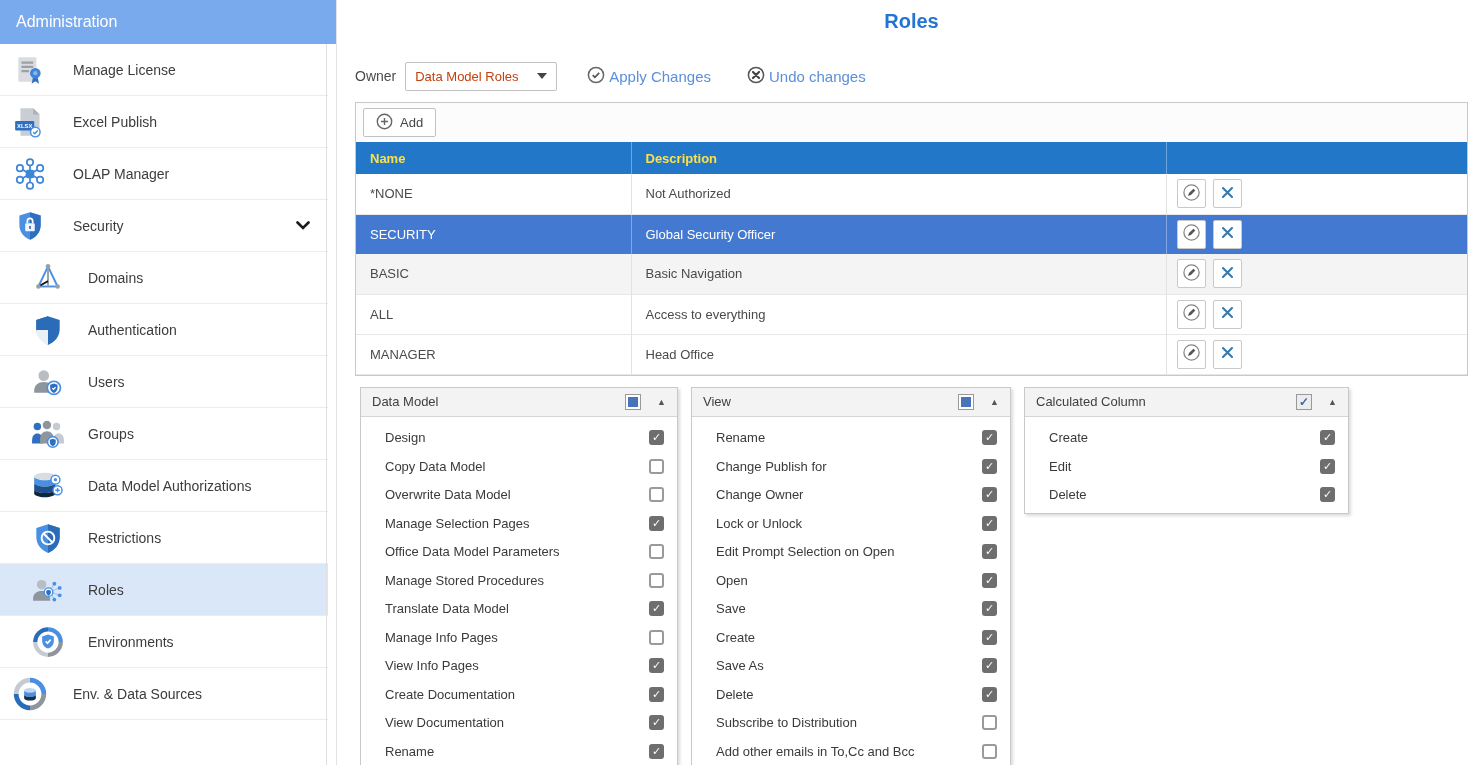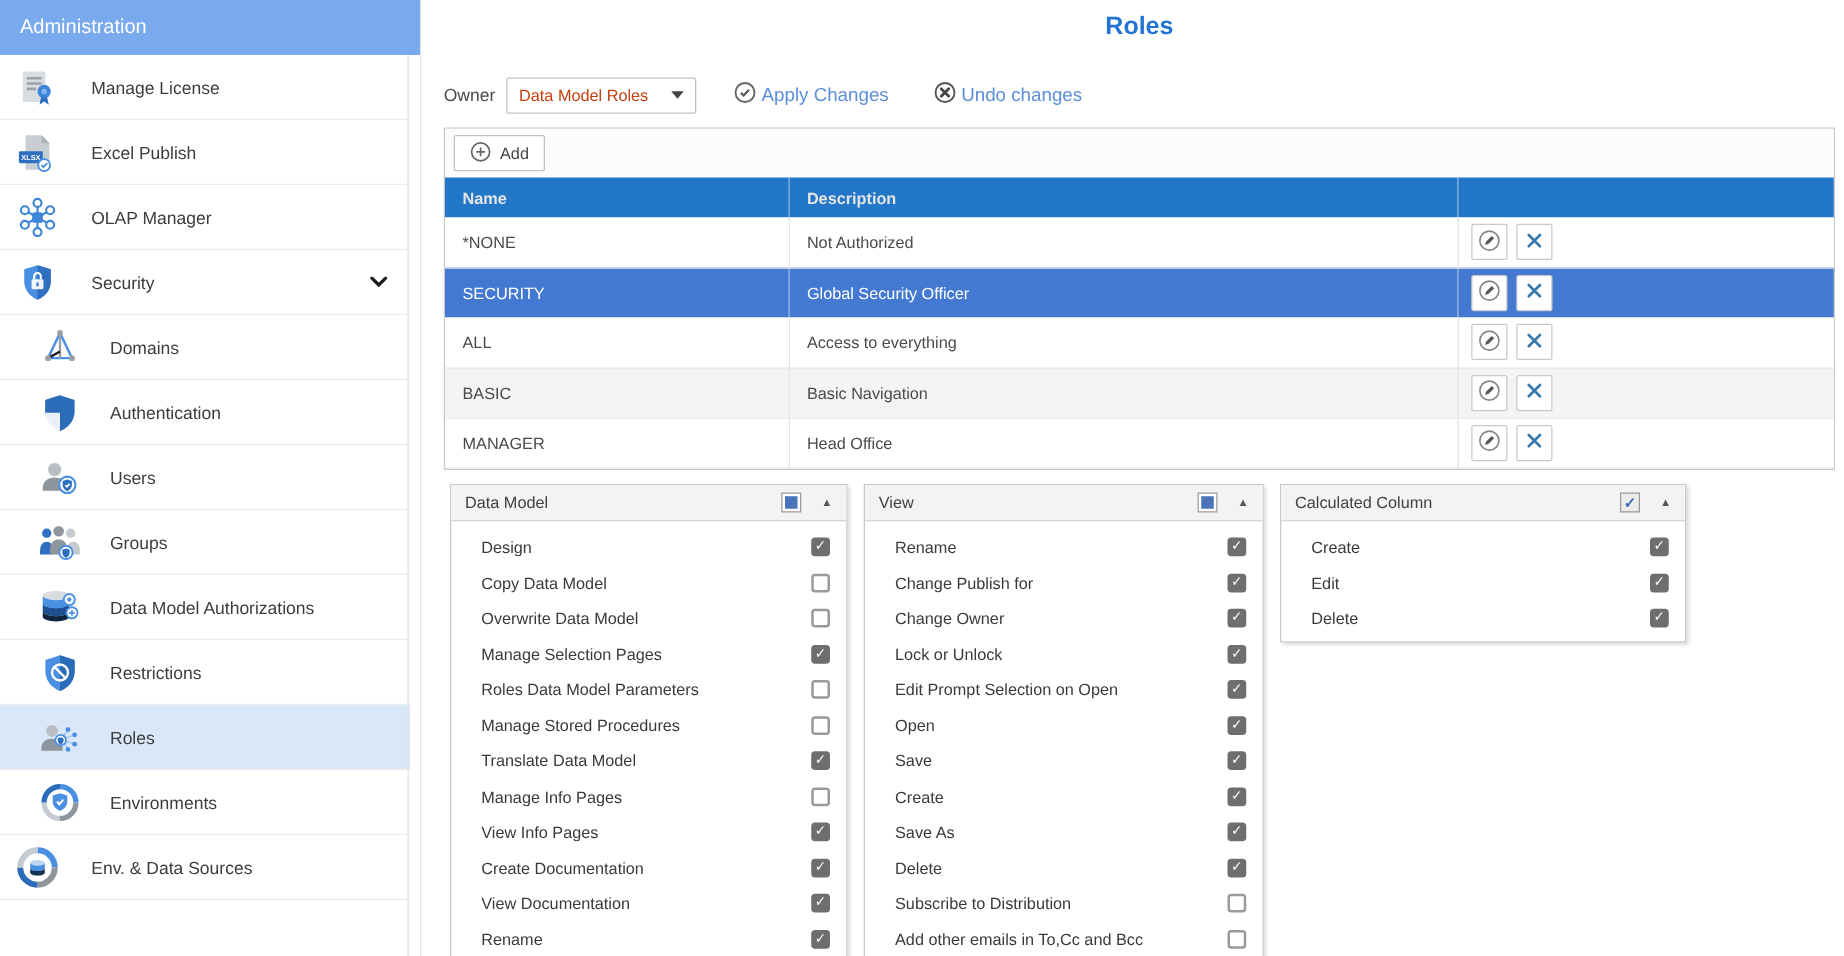--- a/index.html
+++ b/index.html
@@ -52,21 +52,21 @@
   
   .table-wrap { margin-top:11px; border:1px solid #c9c9c9; flex:0 0 auto; background:#fff; }
   .table-toolbar { height:39px; display:flex; align-items:center; padding-left:7px; background:#fcfcfc; }
   .add-btn {
     height:29px; display:flex; align-items:center; gap:7px; padding:0 12px;
     background:#fff; border:1px solid #c2c2c2; border-radius:2px; font-size:13px; color:#444;
     font-family:inherit; cursor:pointer;justify-content:space-between;
   }
   table.roles { width:100%; border-collapse:collapse; table-layout:fixed; }
   table.roles th {
-    background:var(--table-header-blue,#2277c8); color:#e5e5e5; height:32px; text-align:left;
+    background:var(--table-header-blue,#2277c8); color:#fde047; height:32px; text-align:left;
     padding-left:14px; font-size:13px; font-weight:600;
   }
   table.roles th { border-right:1px solid rgba(255,255,255,0.35); }
   table.roles th:last-child { border-right:none; }
   table.roles td {
     height:40px; font-size:13px; color:#4a4a4a; padding-left:14px;
     border-bottom:1px solid #e7e7e7; border-right:1px solid #e2e2e2; background:transparent;
   }
   table.roles td:last-child { border-right:none; }
   tr.t-row { background:#fff; cursor:pointer; }
@@ -390,42 +390,42 @@
                     </svg></span>
                 </button>
                 <button class="icon-btn">
                   <span><svg width="13" height="13" viewBox="0 0 13 13">
                       <path d="M2 2l9 9M11 2l-9 9" stroke="#3679ae" stroke-width="2.1" stroke-linecap="round"></path>
                     </svg></span>
                 </button>
               </div>
             </td>
           </tr>
+          <tr class="t-row striped">
+            <td>BASIC</td>
+            <td>Basic Navigation</td>
+            <td style="padding-left: 0px;">
+              <div class="row-actions">
+                <button class="icon-btn">
+                  <span><svg width="19" height="19" viewBox="0 0 19 19">
+                      <circle cx="9.5" cy="9.5" r="7.6" fill="none" stroke="#888" stroke-width="1.3"></circle>
+                      <path d="M6 13l1-2.9 4.4-4.4 1.9 1.9-4.4 4.4z" fill="#555"></path>
+                    </svg></span>
+                </button>
+                <button class="icon-btn">
+                  <span><svg width="13" height="13" viewBox="0 0 13 13">
+                      <path d="M2 2l9 9M11 2l-9 9" stroke="#3679ae" stroke-width="2.1" stroke-linecap="round"></path>
+                    </svg></span>
+                </button>
+              </div>
+            </td>
+          </tr>
           <tr class="t-row">
             <td>ALL</td>
             <td>Access to everything</td>
-            <td style="padding-left: 0px;">
-              <div class="row-actions">
-                <button class="icon-btn">
-                  <span><svg width="19" height="19" viewBox="0 0 19 19">
-                      <circle cx="9.5" cy="9.5" r="7.6" fill="none" stroke="#888" stroke-width="1.3"></circle>
-                      <path d="M6 13l1-2.9 4.4-4.4 1.9 1.9-4.4 4.4z" fill="#555"></path>
-                    </svg></span>
-                </button>
-                <button class="icon-btn">
-                  <span><svg width="13" height="13" viewBox="0 0 13 13">
-                      <path d="M2 2l9 9M11 2l-9 9" stroke="#3679ae" stroke-width="2.1" stroke-linecap="round"></path>
-                    </svg></span>
-                </button>
-              </div>
-            </td>
-          </tr>
-          <tr class="t-row striped">
-            <td>BASIC</td>
-            <td>Basic Navigation</td>
             <td style="padding-left: 0px;">
               <div class="row-actions">
                 <button class="icon-btn">
                   <span><svg width="19" height="19" viewBox="0 0 19 19">
                       <circle cx="9.5" cy="9.5" r="7.6" fill="none" stroke="#888" stroke-width="1.3"></circle>
                       <path d="M6 13l1-2.9 4.4-4.4 1.9 1.9-4.4 4.4z" fill="#555"></path>
                     </svg></span>
                 </button>
                 <button class="icon-btn">
                   <span><svg width="13" height="13" viewBox="0 0 13 13">
@@ -476,21 +476,21 @@
           </div>
           <div class="perm-row">
             <span class="perm-label">Overwrite Data Model</span>
             <span class="cb off"></span>
           </div>
           <div class="perm-row">
             <span class="perm-label">Manage Selection Pages</span>
             <span class="cb on">✓</span>
           </div>
           <div class="perm-row">
-            <span class="perm-label">Roles Data Model Parameters</span>
+            <span class="perm-label">Office Data Model Parameters</span>
             <span class="cb off"></span>
           </div>
           <div class="perm-row">
             <span class="perm-label">Manage Stored Procedures</span>
             <span class="cb off"></span>
           </div>
           <div class="perm-row">
             <span class="perm-label">Translate Data Model</span>
             <span class="cb on">✓</span>
           </div>

